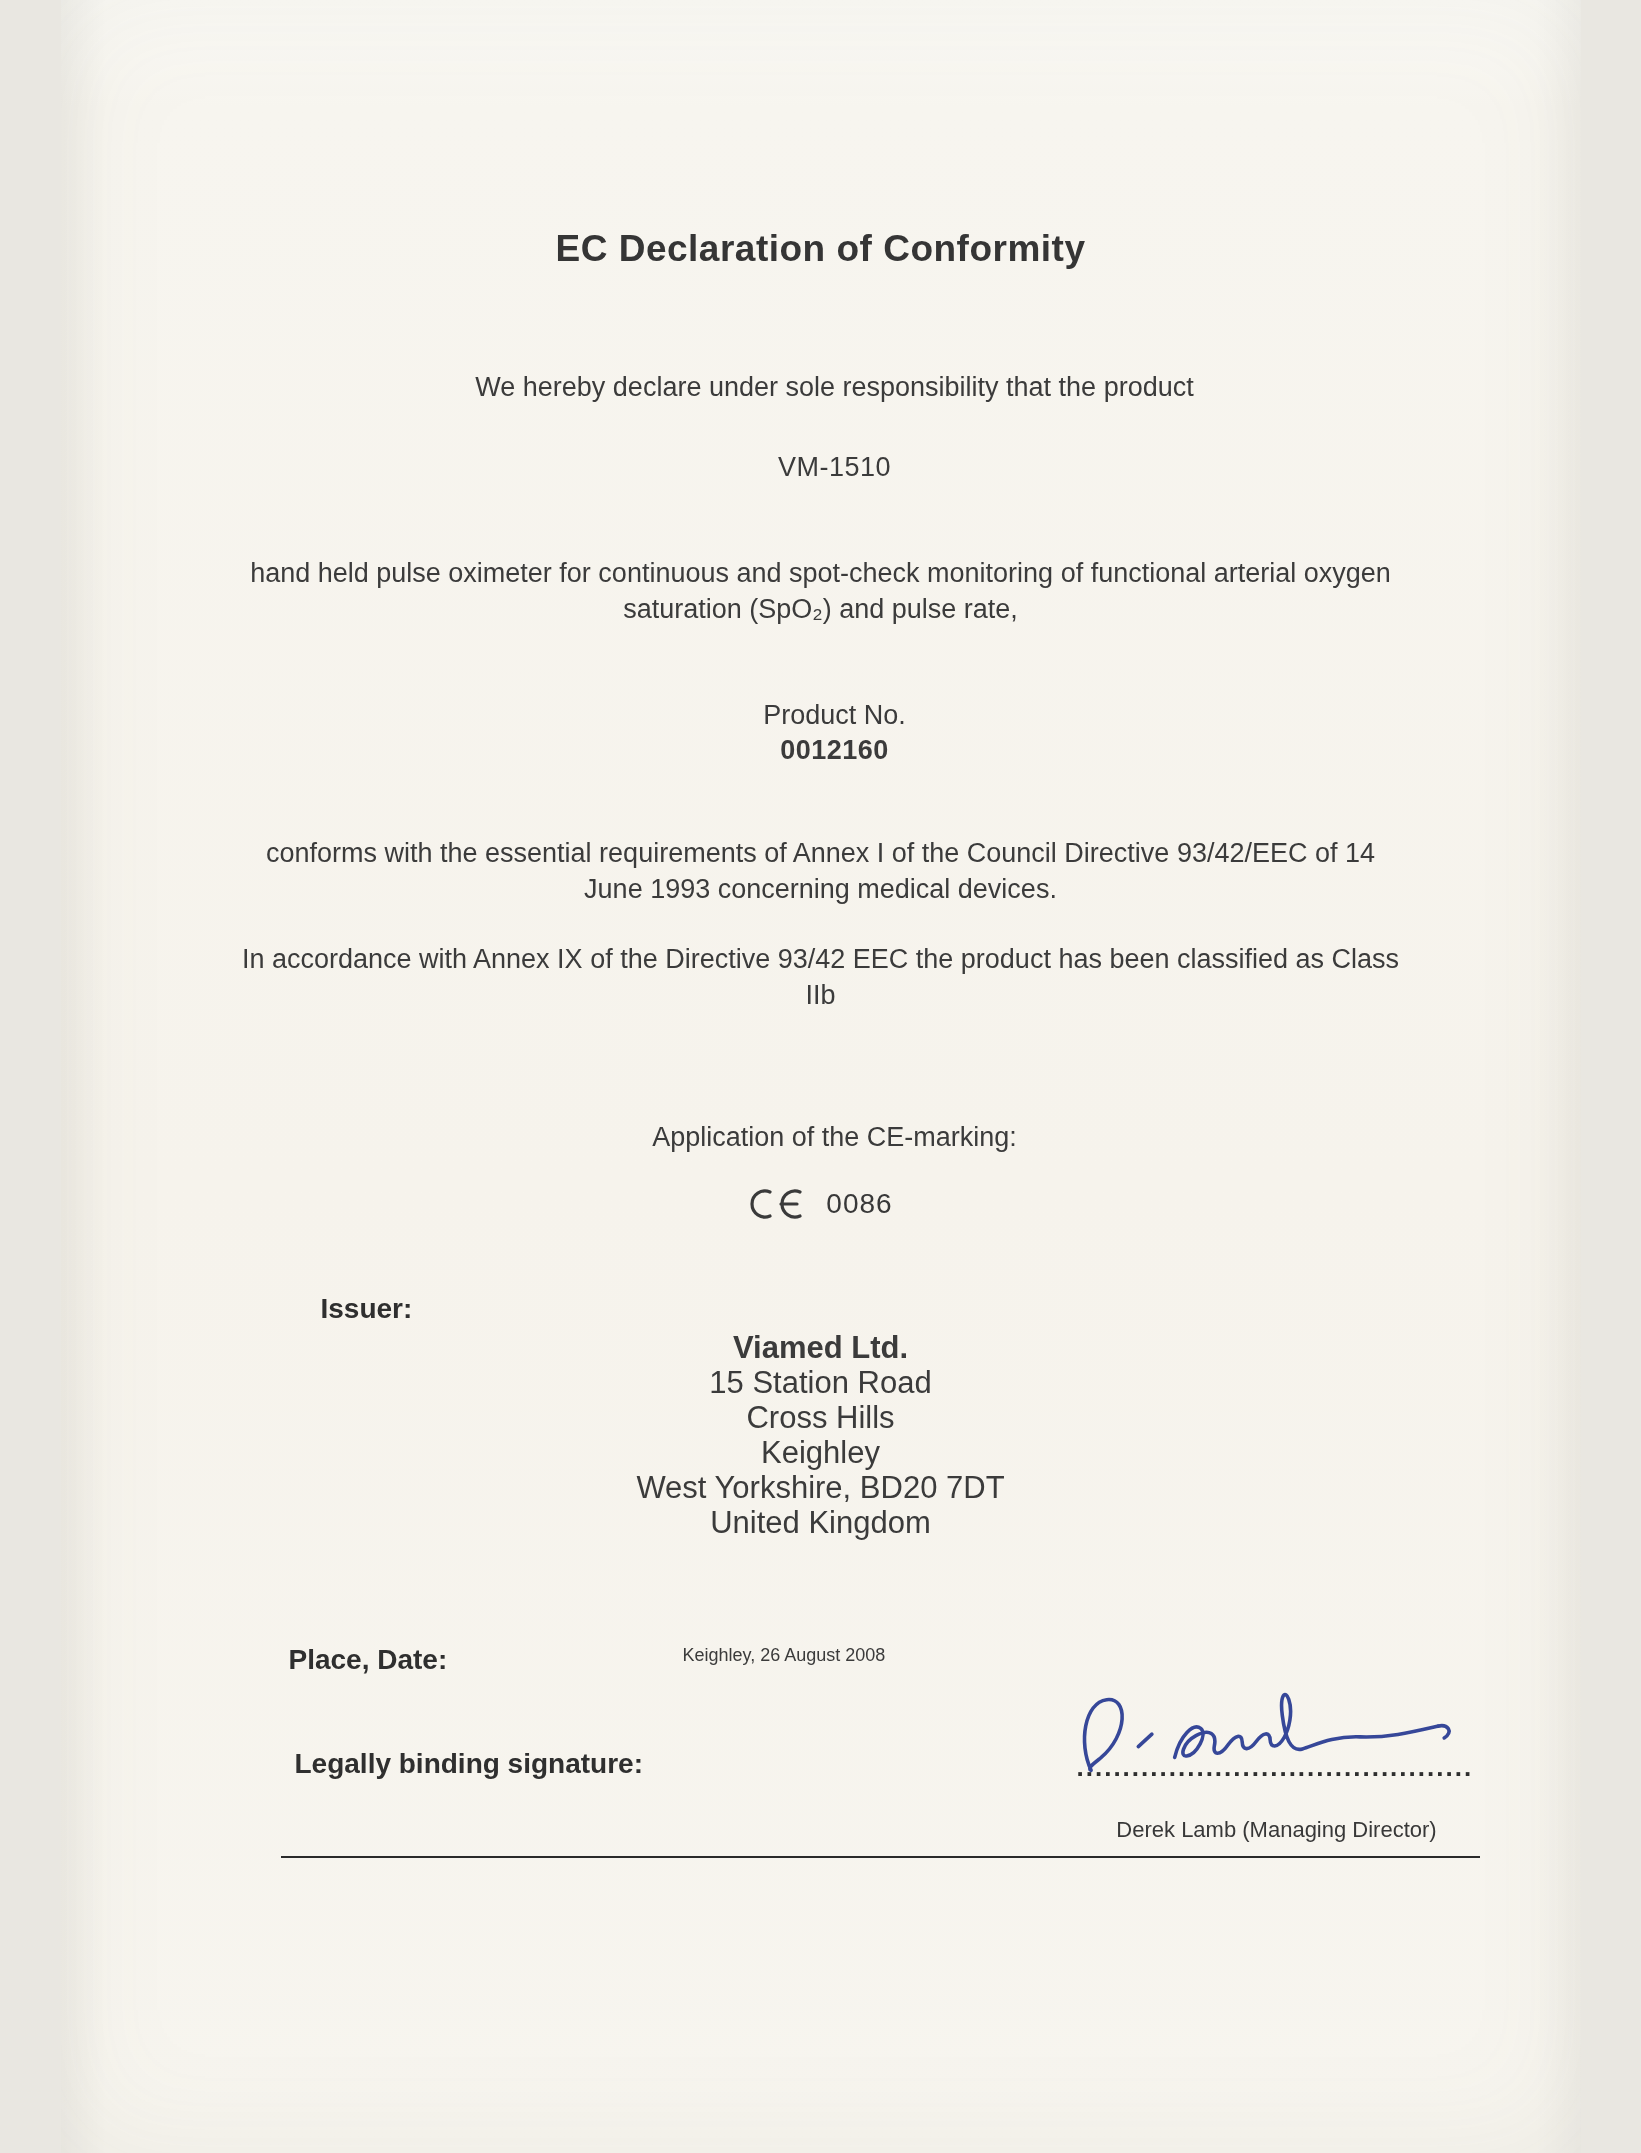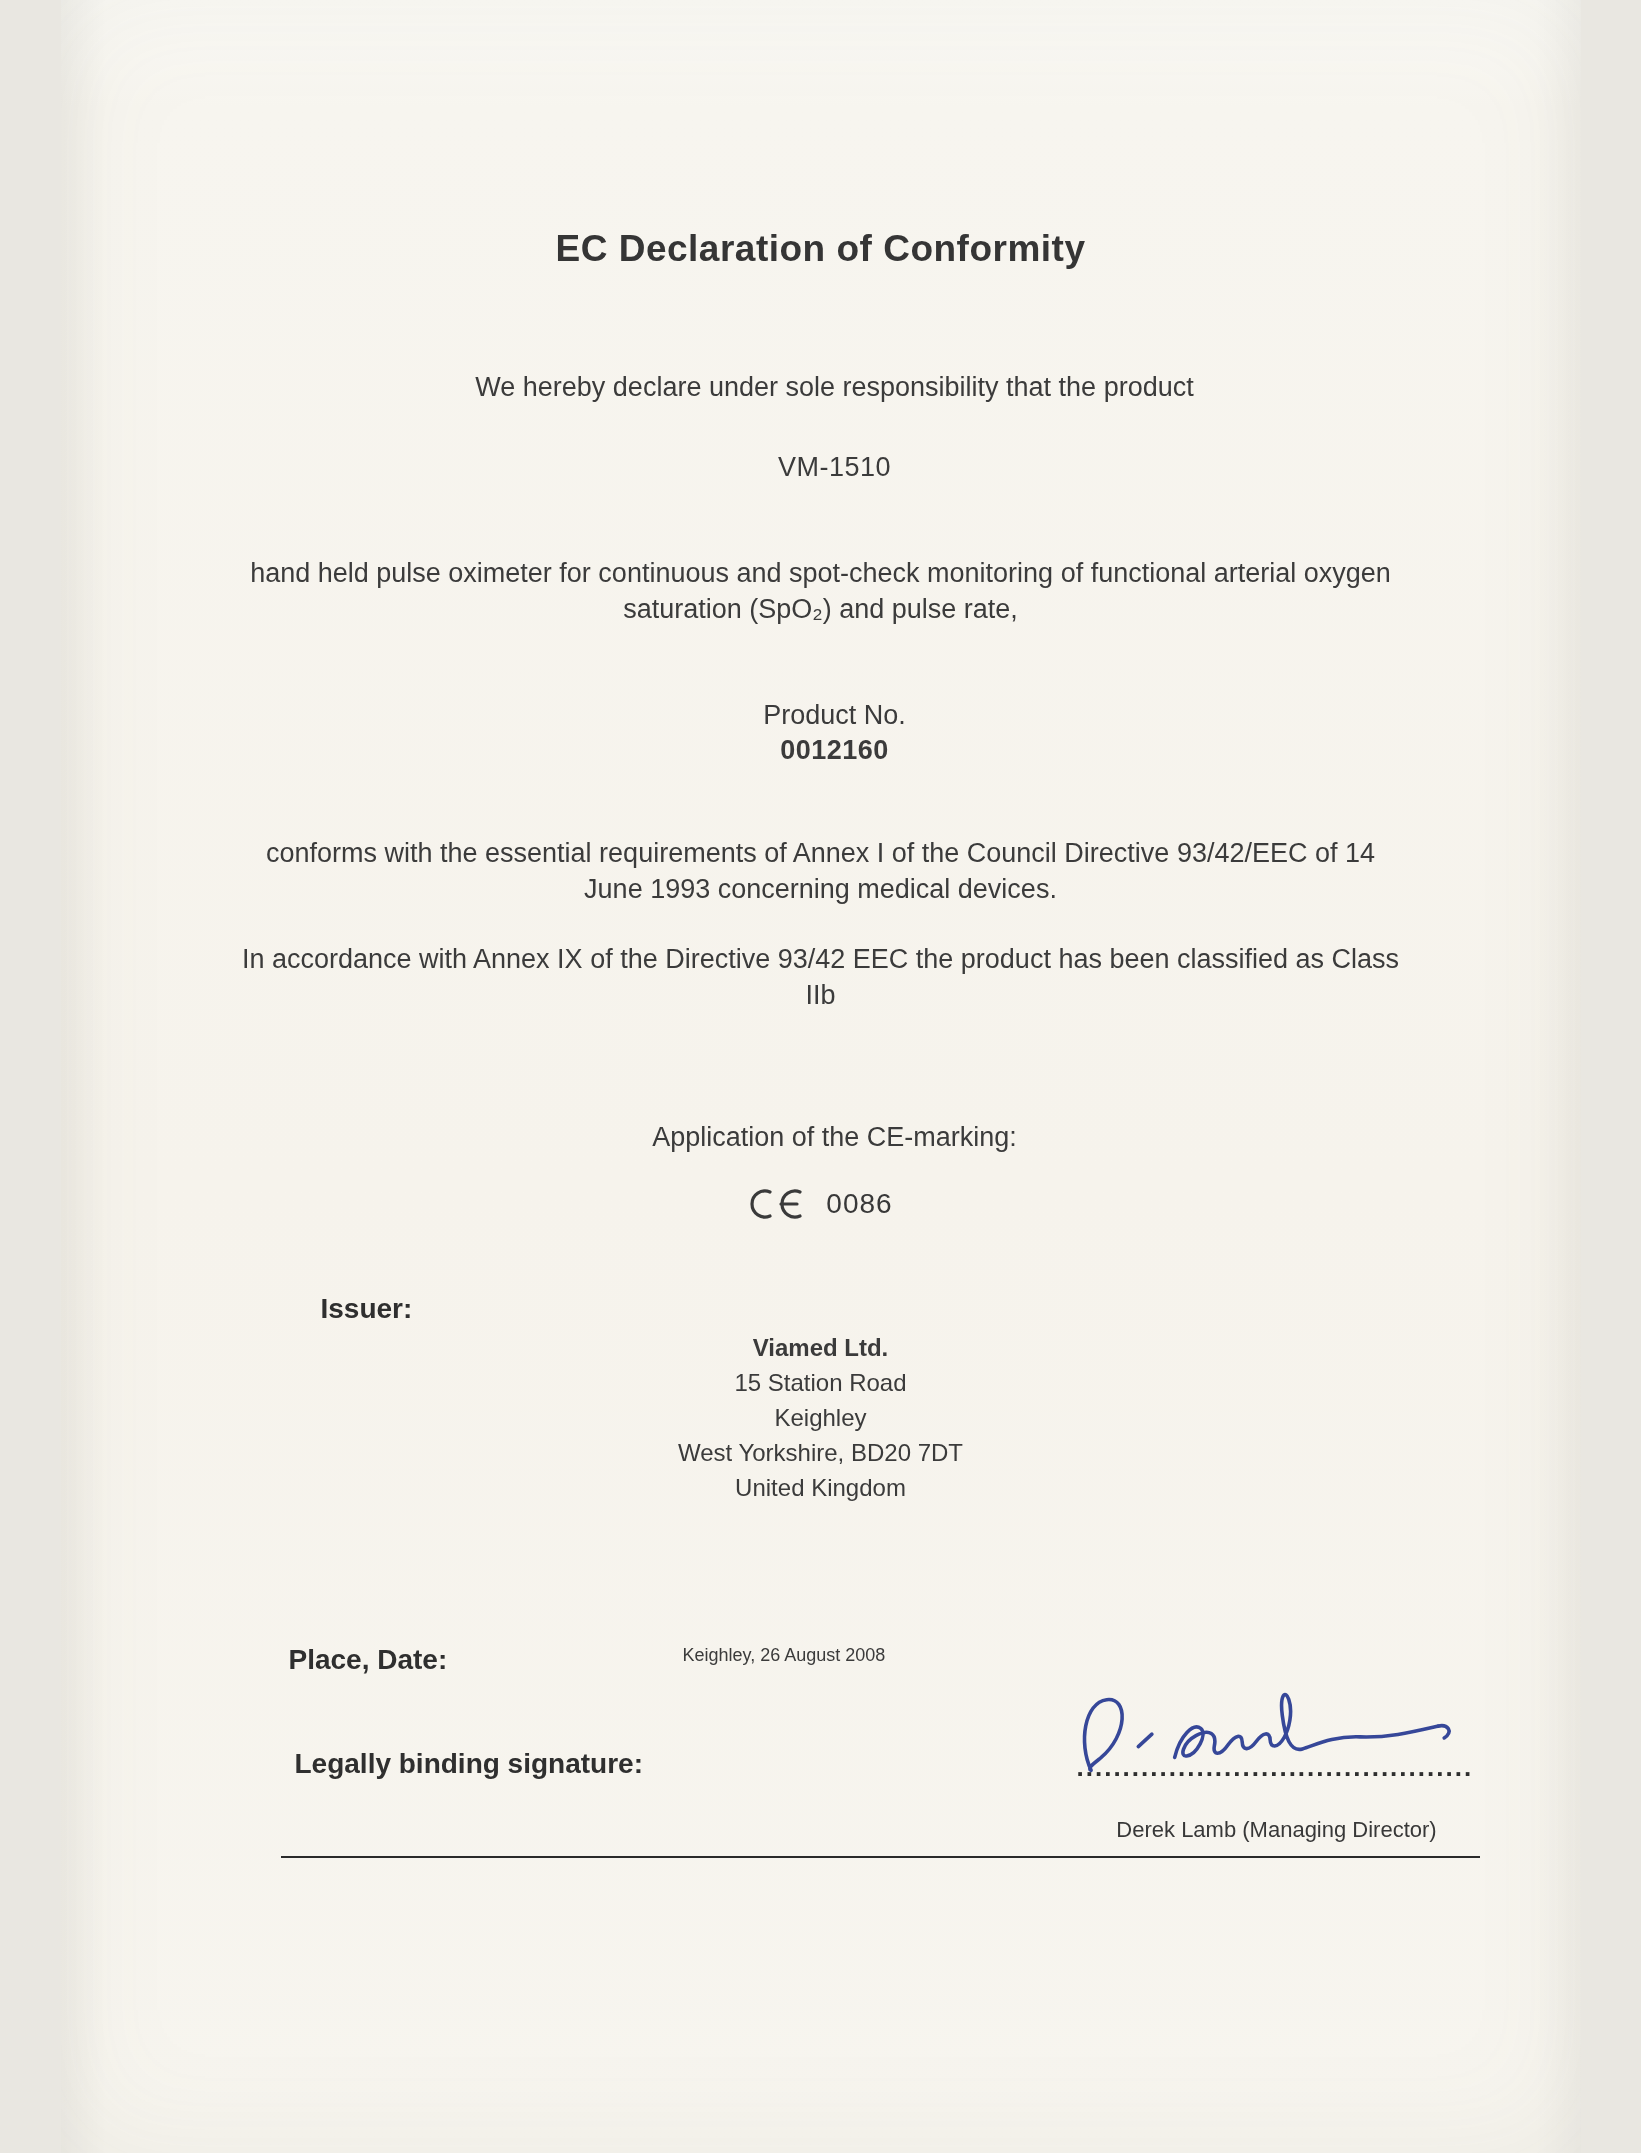--- a/index.html
+++ b/index.html
@@ -31,21 +31,21 @@
   .classification{top:942px;left:0;right:0;}
   .ce-heading{top:1120px;}
   .ce-row{
     top:1188px;left:0;right:0;
     display:flex;justify-content:center;align-items:center;gap:20px;
   }
   .ce-glyph{display:inline-flex;align-items:center;}
   .ce-number{font-size:28px;letter-spacing:1px;color:#383838;}
   .label{font-size:28px;font-weight:bold;color:#2f2f2f;}
   .issuer-label{left:228px;top:1293px;margin-left:32px;}
-  .issuer-block{top:1330px;left:0;right:0;text-align:center;font-size:24px;line-height:35px;}
+  .issuer-block{top:1330px;left:0;right:0;text-align:center;font-size:31px;line-height:35px;}
   .issuer-name{font-weight:bold;}
   .place-date-label{left:228px;top:1644px;}
   .place-date-value{left:622px;top:1645px;font-size:18px;}
   .signature-label{left:234px;top:1748px;}
   .signature{left:995px;top:1668px;width:430px;height:135px;}
   .signature svg{transform:rotate(-2deg);}
   .dots{
     left:1016px;top:1752px;width:396px;overflow:hidden;white-space:nowrap;
     font-size:26px;font-weight:bold;letter-spacing:2px;color:#2e2e2e;
   }
@@ -83,20 +83,21 @@
       </svg>
     </span>
     <span class="ce-number">0086</span>
   </div>
 
   <div class="abs label issuer-label">Issuer:</div>
 
   <div class="abs issuer-block">
     <div class="issuer-name">Viamed Ltd.</div>
     <div class="addr-line">15 Station Road</div>
+    <div class="addr-line">Cross Hills</div>
     <div class="addr-line">Keighley</div>
     <div class="addr-line">West Yorkshire, BD20 7DT</div>
     <div class="addr-line">United Kingdom</div>
   </div>
 
   <div class="abs label place-date-label">Place, Date:</div>
   <div class="abs place-date-value">Keighley, 26 August 2008</div>
 
   <div class="abs signature">
     <svg width="430" height="135" viewBox="0 0 430 135" aria-hidden="true">

